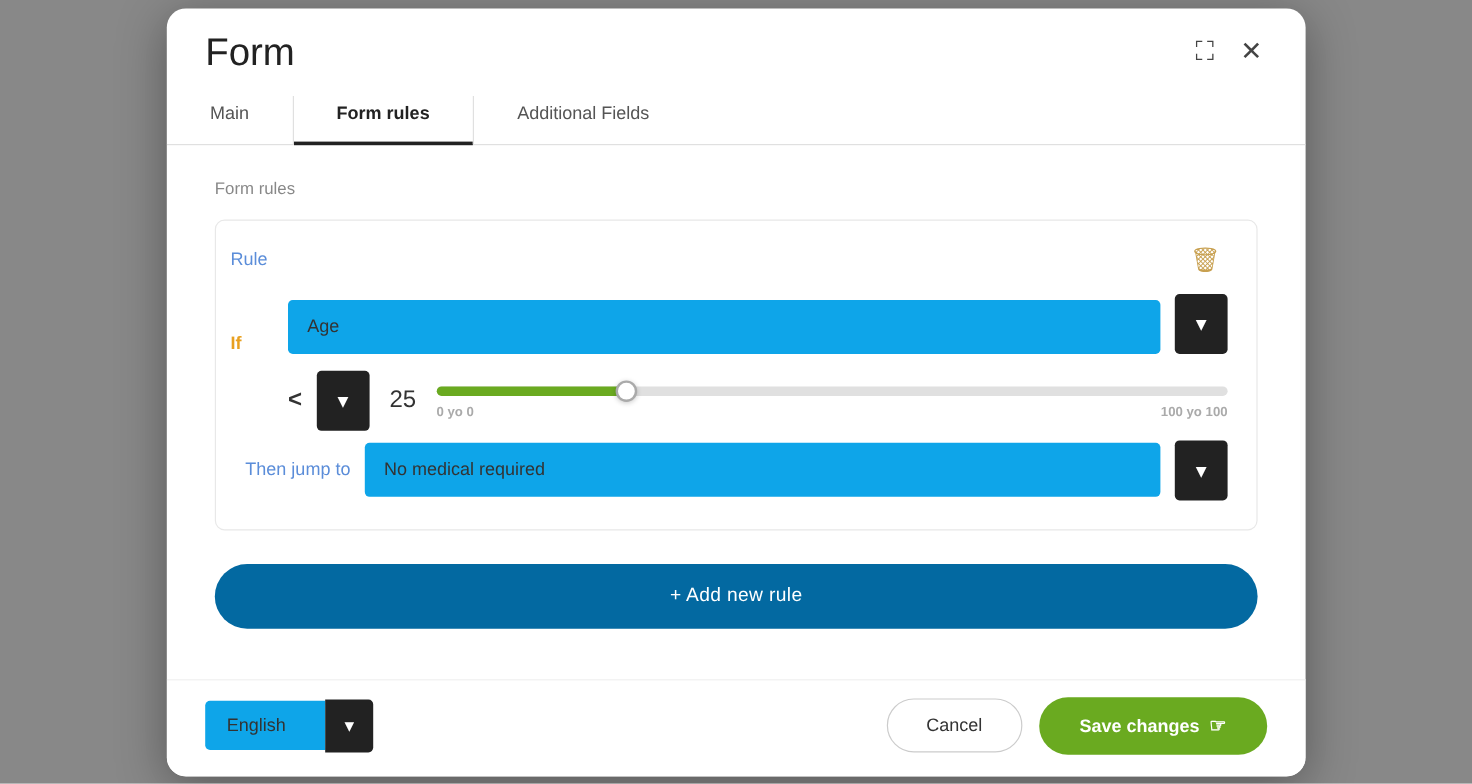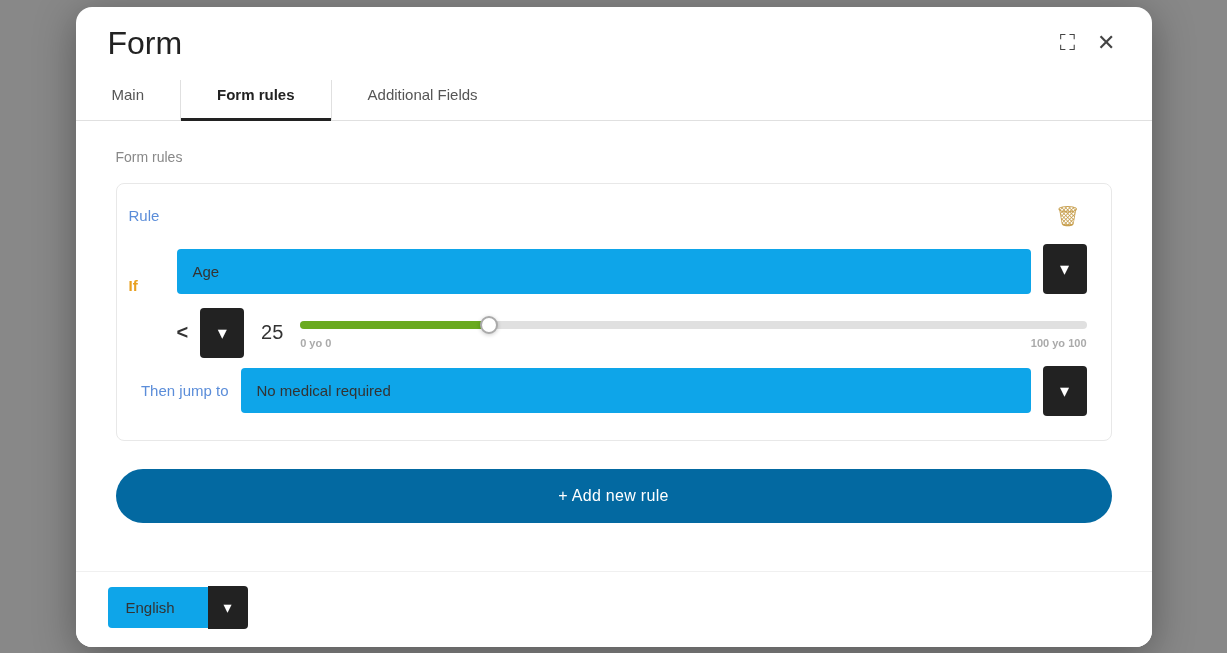--- a/index.html
+++ b/index.html
@@ -7,21 +7,21 @@
       background: #888;
       display: flex;
       align-items: center;
       justify-content: center;
       min-height: 100vh;
       font-family: Arial, sans-serif;
     }
     .modal {
       background: #fff;
       border-radius: 16px;
-      width: 1076px;
+      width: 949px;
       min-height: 640px;
       box-shadow: 0 8px 40px rgba(0,0,0,0.35);
       display: flex;
       flex-direction: column;
       overflow: hidden;
       position: relative;
     }
     .modal-header {
       display: flex;
       align-items: center;
@@ -369,14 +369,18 @@
     <button class="add-rule-btn">+ Add new rule</button>
   </div>
 
   <div class="modal-footer">
     <div class="lang-selector">
       <div class="lang-text">English</div>
       <button class="lang-dropdown">
         <span>▾</span>
       </button>
     </div>
+    <div class="footer-btns">
+      <button class="cancel-btn">Cancel</button>
+      <button class="save-btn">Save changes</button>
+    </div>
   </div>
 </div>
 
 </body></html>

